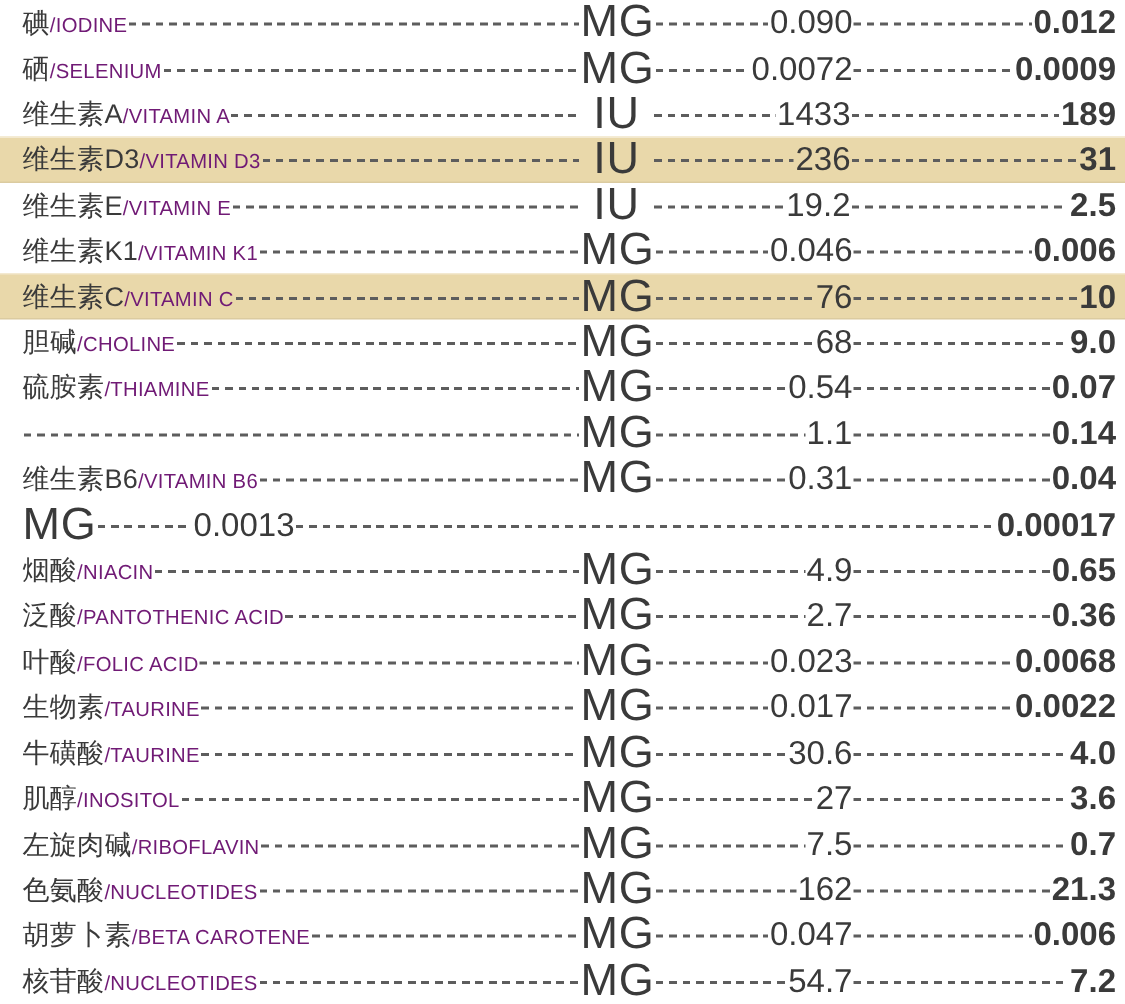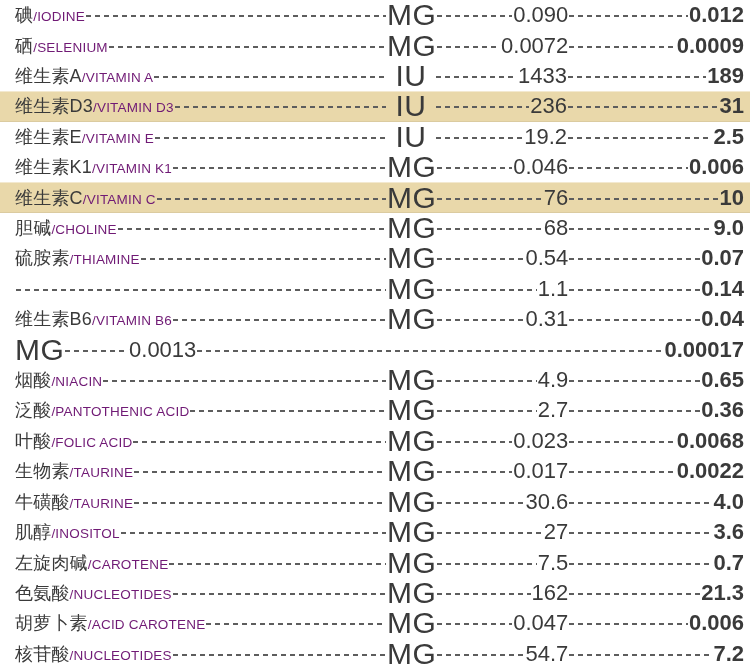--- a/index.html
+++ b/index.html
@@ -423,21 +423,21 @@
     <span class="tail">
       <span class="leader"></span>
       <span class="val2">3.6</span>
     </span>
   </div>
 
   <div class="row">
     <span class="left">
       <span class="name">
         <span class="cn">左旋肉碱</span>
-            <span class="en">/CAROTENE</span>
+            <span class="en">/RIBOFLAVIN</span>
       </span>
       <span class="leader"></span>
     </span>
     <span class="unit">MG</span>
     <span class="mid">
       <span class="leader"></span>
       <span class="val1">7.5</span>
     </span>
     <span class="tail">
       <span class="leader"></span>
@@ -461,21 +461,21 @@
     <span class="tail">
       <span class="leader"></span>
       <span class="val2">21.3</span>
     </span>
   </div>
 
   <div class="row">
     <span class="left">
       <span class="name">
         <span class="cn">胡萝卜素</span>
-            <span class="en">/ACID CAROTENE</span>
+            <span class="en">/BETA CAROTENE</span>
       </span>
       <span class="leader"></span>
     </span>
     <span class="unit">MG</span>
     <span class="mid">
       <span class="leader"></span>
       <span class="val1">0.047</span>
     </span>
     <span class="tail">
       <span class="leader"></span>

